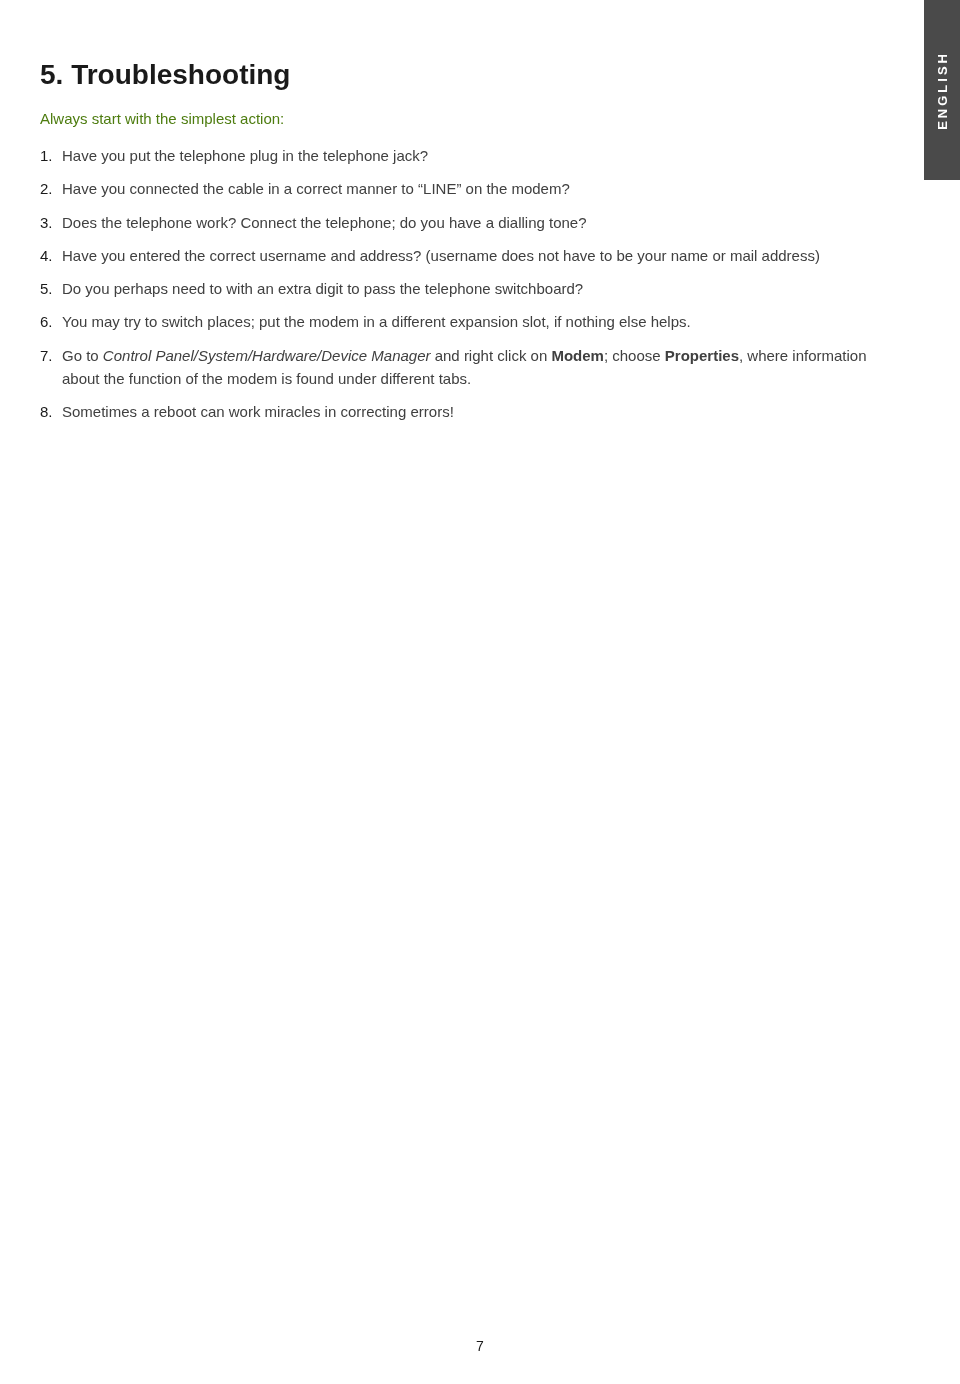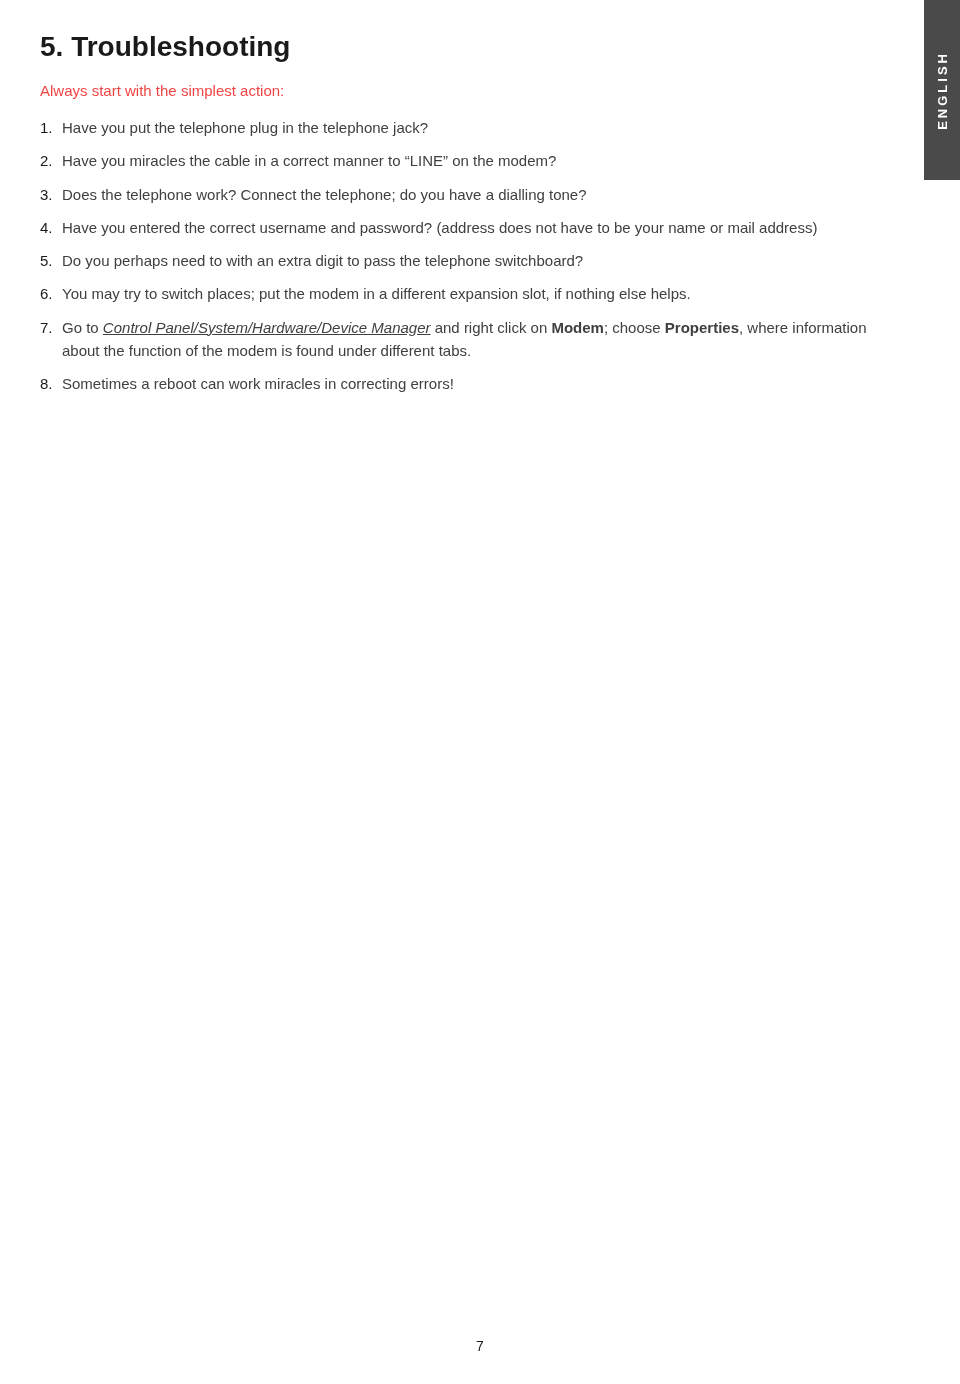--- a/index.html
+++ b/index.html
@@ -47,25 +47,26 @@
       transform: rotate(180deg);
       text-transform: uppercase;
     }
 
     h1.section-title {
       font-size: 28px;
       font-weight: bold;
       color: #1a1a1a;
       margin-bottom: 16px;
       line-height: 1.2;
+      margin-top: 28px;
     }
 
     .intro-text {
       font-size: 15px;
-      color: #ef4444;
+      color: #4d7c0f;
       margin-bottom: 14px;
       line-height: 1.5;
     }
 
     .list-container {
       margin-top: 6px;
     }
 
     .list-item {
       display: flex;
@@ -81,21 +82,20 @@
     }
 
     .list-item .item-text {
       font-size: 15px;
       color: #404040;
       flex: 1;
     }
 
     .list-item .item-text em {
       font-style: italic;
-      text-decoration: underline;
     }
 
     .list-item .item-text strong {
       font-weight: bold;
     }
 
     .page-number {
       position: absolute;
       bottom: 30px;
       left: 50%;
@@ -119,31 +119,31 @@
 
   <div class="list-container">
 
     <div class="list-item">
       <span class="item-number">1.</span>
       <span class="item-text">Have you put the telephone plug in the telephone jack?</span>
     </div>
 
     <div class="list-item">
       <span class="item-number">2.</span>
-      <span class="item-text">Have you miracles the cable in a correct manner to “LINE” on the modem?</span>
+      <span class="item-text">Have you connected the cable in a correct manner to “LINE” on the modem?</span>
     </div>
 
     <div class="list-item">
       <span class="item-number">3.</span>
       <span class="item-text">Does the telephone work? Connect the telephone; do you have a dialling tone?</span>
     </div>
 
     <div class="list-item">
       <span class="item-number">4.</span>
-      <span class="item-text">Have you entered the correct username and password? (address does not have to be your name or mail address)</span>
+      <span class="item-text">Have you entered the correct username and address? (username does not have to be your name or mail address)</span>
     </div>
 
     <div class="list-item">
       <span class="item-number">5.</span>
       <span class="item-text">Do you perhaps need to with an extra digit to pass the telephone switchboard?</span>
     </div>
 
     <div class="list-item">
       <span class="item-number">6.</span>
       <span class="item-text">You may try to switch places; put the modem in a different expansion slot, if nothing else helps.</span>

